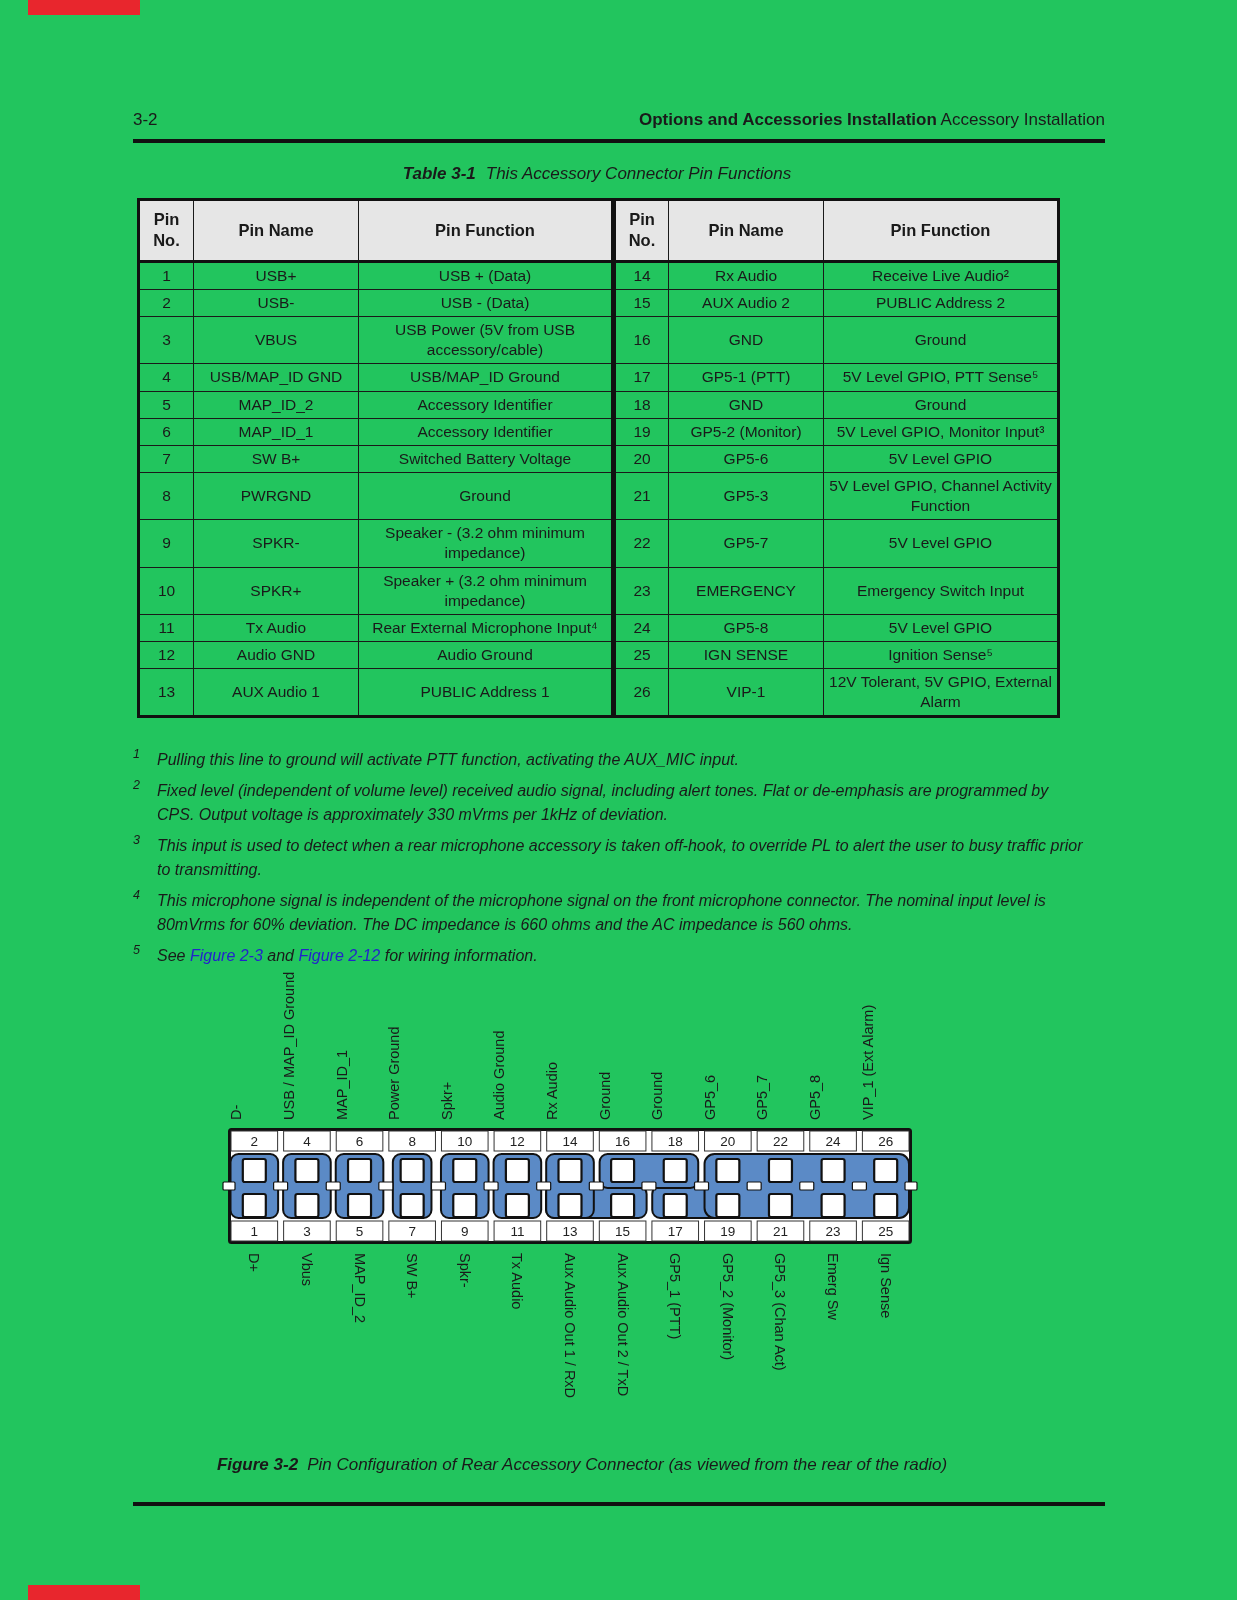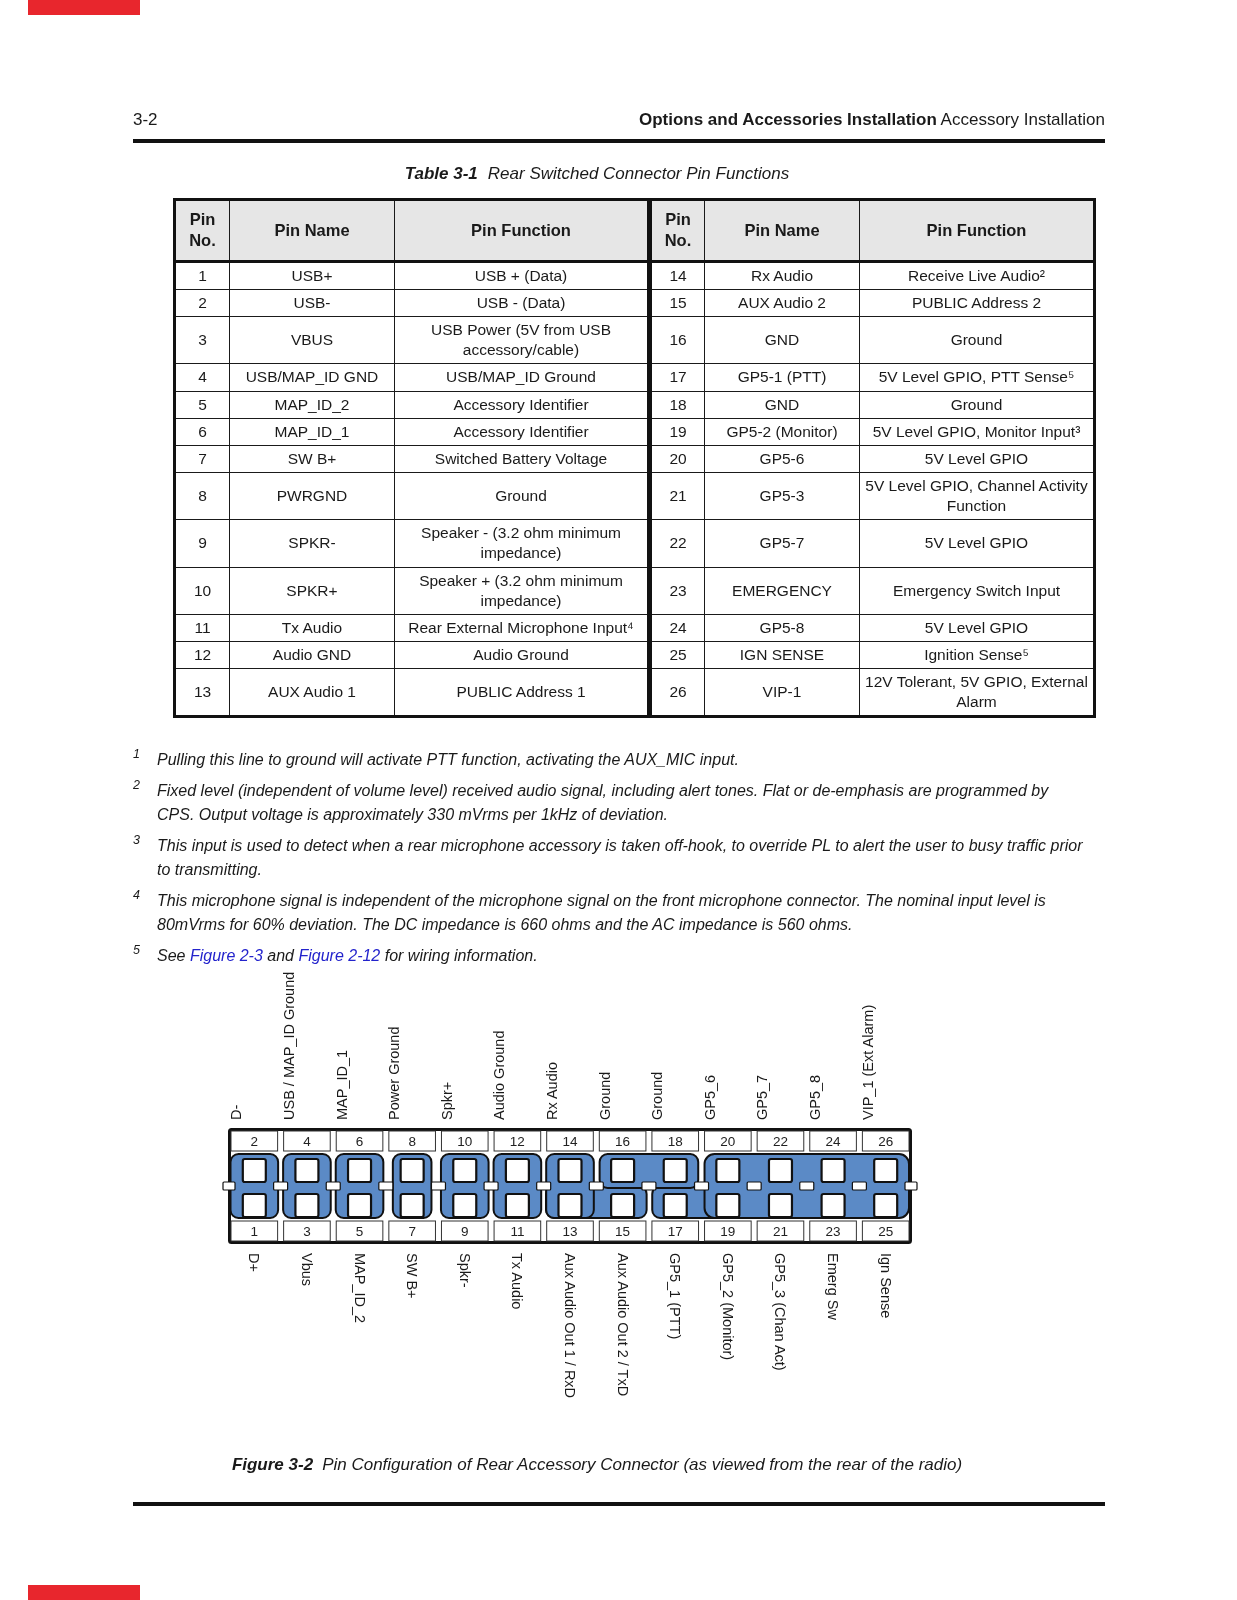--- a/index.html
+++ b/index.html
@@ -1,62 +1,62 @@
 <!DOCTYPE html>
 <html><head>
 <meta charset="utf-8">
 <style>
   html,body{margin:0;padding:0;background:#888;}
-  #page{position:relative;width:1237px;height:1600px;background:#ffffff;overflow:hidden;
+  #page{position:relative;width:1237px;height:1600px;background:#22c55e;overflow:hidden;
         font-family:"Liberation Sans","DejaVu Sans",sans-serif;color:#1a1a1a;}
   .redbar{position:absolute;left:28px;width:112px;height:15px;}
   #hdr{position:absolute;left:133px;top:110px;width:972px;font-size:17px;}
   #hdr .pgnum{float:left;}
   #hdr .hright{float:right;}
   .b{font-weight:bold;margin-top:8px;}
   .rule{position:absolute;left:133px;width:972px;height:4px;background:#111;}
   #tbl-title{position:absolute;left:137px;top:164px;width:920px;text-align:center;
              font-size:17px;font-style:italic;}
   #tbl-title .b{margin-right:10px;}
   #pin-table{position:absolute;left:137px;top:198px;border-collapse:collapse;table-layout:fixed;
              font-size:15.5px;}
   #pin-table th,#pin-table td{border:1px solid #1a1a1a;text-align:center;vertical-align:middle;
              padding:3px 2px;line-height:1.3;overflow:hidden;}
   #pin-table th{background:#e6e6e6;font-size:16.5px;padding:8px 2px;}
-  #pin-table{border:3px solid #111;margin-left:36px;}
+  #pin-table{border:3px solid #111;}
   #pin-table th{border-bottom:3px solid #111;}
   #pin-table .hv{border-left:5px solid #111;}
   #footnotes{position:absolute;left:133px;top:748px;width:952px;font-style:italic;font-size:16px;}
   .footnote{display:flex;margin-bottom:7px;line-height:1.5;}
   .fn-marker{width:24px;flex:0 0 24px;font-size:12.5px;font-style:italic;position:relative;top:-3px;}
   .fn-text{flex:1;}
   .fig-link{text-decoration:none;cursor:pointer;}
   #connector{position:absolute;left:228px;top:1128px;}
   .tlabel,.blabel{position:absolute;white-space:nowrap;font-size:14.5px;color:#1a1a1a;
                   line-height:18px;height:18px;}
   .tlabel{transform:rotate(-90deg);transform-origin:0 100%;}
   .blabel{transform:rotate(90deg);transform-origin:0 0;}
-  #caption{position:absolute;left:137px;top:1455px;width:920px;text-align:center;
+  #caption{position:absolute;left:122px;top:1455px;width:920px;text-align:center;
            font-size:17px;font-style:italic;}
   #caption .b{margin-right:9px;}
 </style>
 </head>
 <body>
 <div id="page">
 
   <div class="redbar" style="top: 0px; background: rgb(232, 38, 45);"></div>
   <div class="redbar" style="top: 1585px; background: rgb(232, 38, 45);"></div>
 
   <div id="hdr">
     <span class="pgnum">3-2</span>
     <span class="hright"><span class="b">Options and Accessories Installation</span><span> Accessory Installation</span></span>
   </div>
   <div class="rule" style="top:139px;"></div>
 
-  <div id="tbl-title"><span class="b">Table 3-1</span><span>Rear Switched Connector Pin Functions</span></div>
+  <div id="tbl-title"><span class="b">Table 3-1</span><span>This Accessory Connector Pin Functions</span></div>
 
   <table id="pin-table">
     <colgroup>
       <col style="width:55px">
         <col style="width:165px">
         <col style="width:255px">
       <col style="width:55px">
         <col style="width:155px">
         <col style="width:235px">
     </colgroup>

